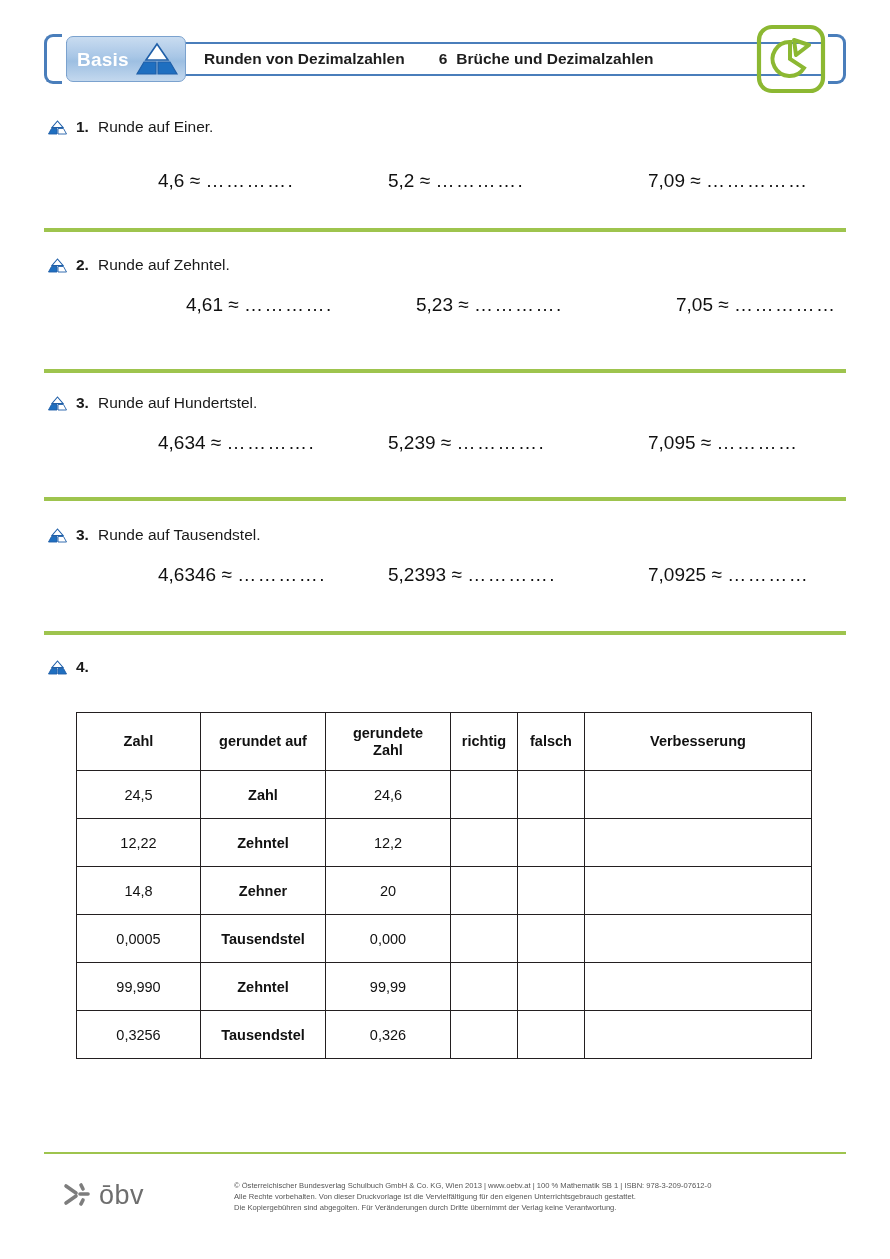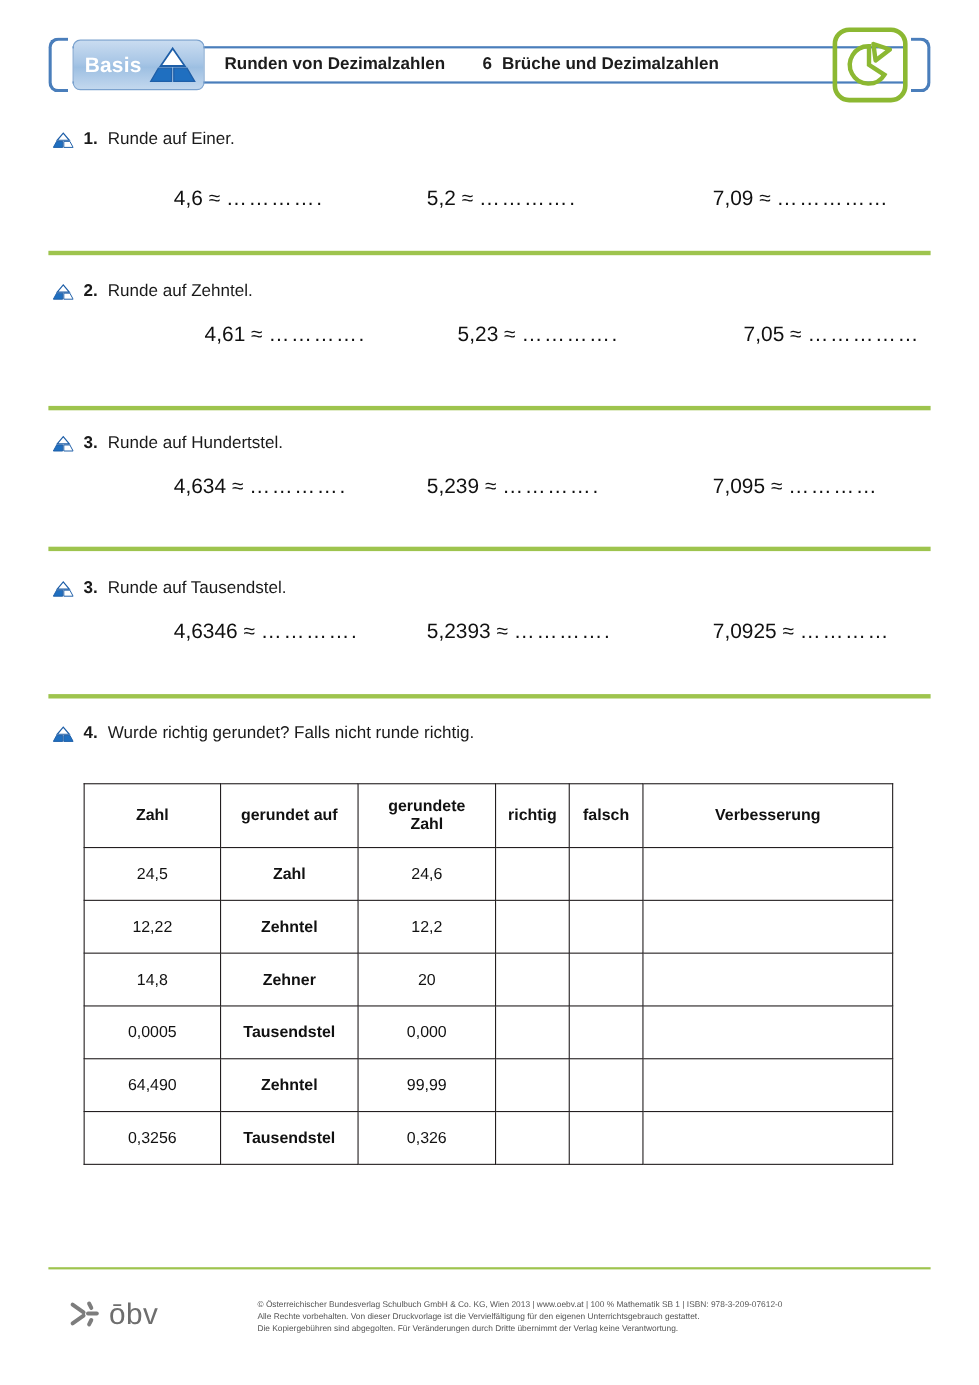--- a/index.html
+++ b/index.html
@@ -392,21 +392,20 @@
   <div class="exercise" style="top:658px;">
     <div class="ex-head">
       <span class="lvl-icon">
         <svg viewBox="0 0 19 15" width="19" height="15">
           <polygon points="9.5,1 15,7.5 4,7.5" fill="#ffffff" stroke="#1f5fa8" stroke-width="1.1"></polygon>
           <polygon points="3.5,8.5 9,8.5 9,14 0.5,14" fill="#1f6fc0" stroke="#1f5fa8" stroke-width="0.9"></polygon>
           <polygon points="10,8.5 15.5,8.5 18.5,14 10,14" fill="#1f6fc0" stroke="#1f5fa8" stroke-width="0.9"></polygon>
         </svg>
       </span>
       <span class="ex-num">4.</span>
-      <span class="ex-title">Wurde richtig gerundet? Falls nicht runde richtig.</span>
     </div>
   </div>
 
   <div class="tbl-wrap">
     <table class="round-table">
       <colgroup>
         <col style="width:124px">
         <col style="width:125px">
         <col style="width:125px">
         <col style="width:67px">
@@ -453,21 +452,21 @@
         </tr>
         <tr>
           <td class="c-zahl">0,0005</td>
           <td class="c-auf">Tausendstel</td>
           <td class="c-ger">0,000</td>
           <td></td>
           <td></td>
           <td></td>
         </tr>
         <tr>
-          <td class="c-zahl">64,490</td>
+          <td class="c-zahl">99,990</td>
           <td class="c-auf">Zehntel</td>
           <td class="c-ger">99,99</td>
           <td></td>
           <td></td>
           <td></td>
         </tr>
         <tr>
           <td class="c-zahl">0,3256</td>
           <td class="c-auf">Tausendstel</td>
           <td class="c-ger">0,326</td>

